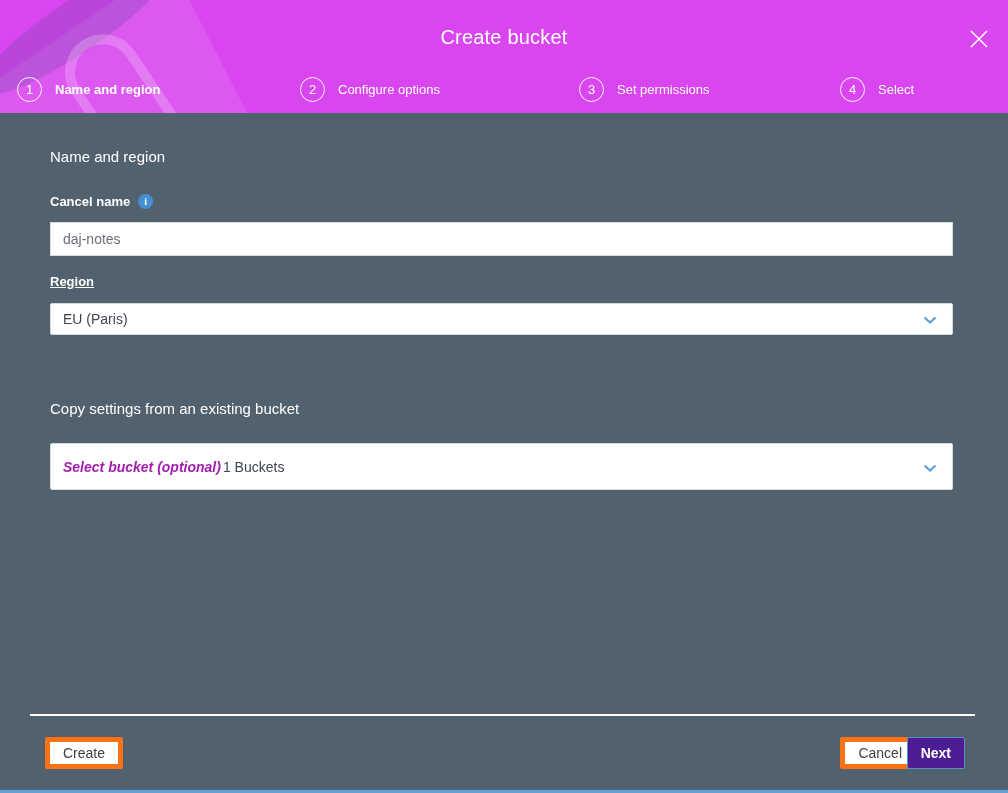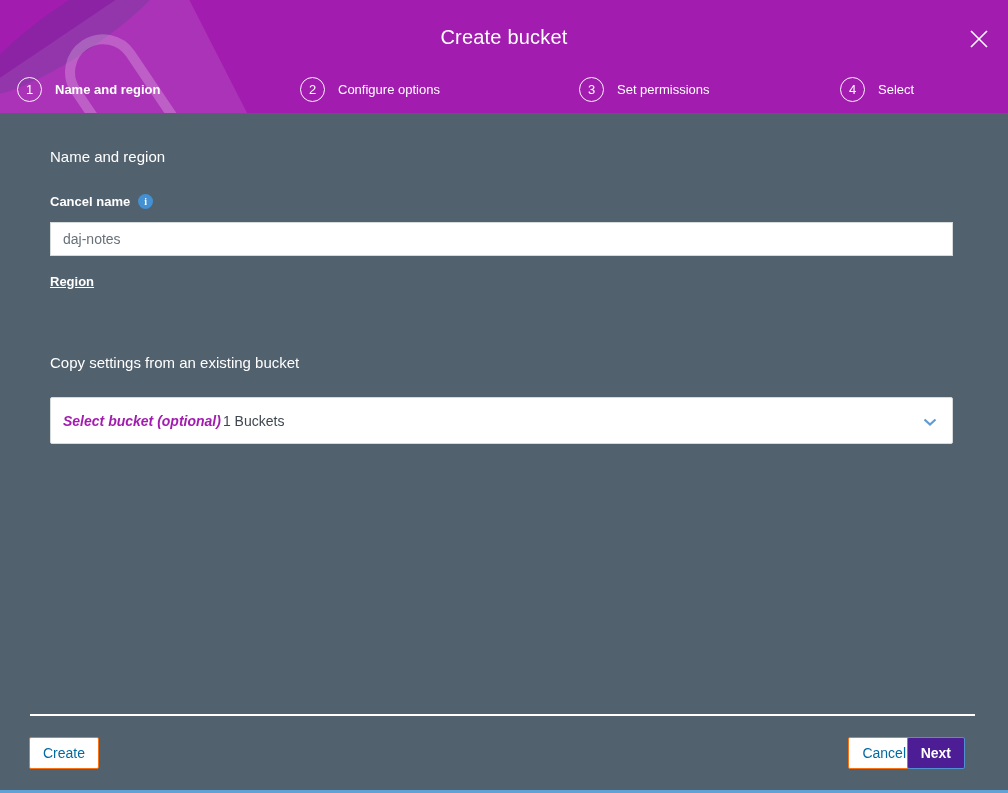--- a/index.html
+++ b/index.html
@@ -14,21 +14,21 @@
     position: relative;
     width: 1008px;
     height: 793px;
     background: #52616E;
   }
 
   
   .header {
     position: relative;
     height: 113px;
-    background: #a21caf;
+    background: #d946ef;
     overflow: hidden;
     text-decoration: underline;
   }
   .watermark {
     position: absolute;
     left: -30px;
     top: -40px;
     pointer-events: none;
   }
   .modal-title {
@@ -167,22 +167,23 @@
     position: absolute;
     height: 32px;
     border-radius: 2px;
     font-size: 14px;
     font-family: "Liberation Sans", sans-serif;
     cursor: pointer;
     padding: 0 13px;
   }
   .btn-secondary {
     background: #ffffff;
-    border: 1px solid #f97316;
-    color: #0369a1;
+    border: 5px solid #f97316;
+    color: #404040;
+    margin-left: 16px;
   }
   .btn-create { left: 29px; }
   .btn-cancel { right: 88px; }
   .btn-next {
     right: 43px;
     background: #4c1d95;
     border: 1px solid #5190CB;
     color: #ffffff;
     font-weight: bold;
     text-align: center;
@@ -245,20 +246,28 @@
 
     <div class="field-label">
       <span>Cancel name</span>
       <span class="info-icon">i</span>
     </div>
     <input class="text-input" type="text" value="daj-notes" style="">
 
     <div class="field-label" style="margin-top:18px;text-decoration:underline;">
       <span>Region</span>
     </div>
+    <div class="select-box select-region">
+      <span class="select-value">EU (Paris)</span>
+      <span class="chevron">
+        <svg width="14" height="8" viewBox="0 0 14 8">
+            <path d="M1.5 1.5 L7 6.5 L12.5 1.5" fill="none" stroke="#5E9CD3" stroke-width="2.2"></path>
+          </svg>
+      </span>
+    </div>
 
     <h2 class="copy-heading">Copy settings from an existing bucket</h2>
 
     <div class="select-box select-bucket">
       <span class="select-placeholder">Select bucket (optional)</span>
       <span class="select-count">1 Buckets</span>
       <span class="chevron">
         <svg width="14" height="8" viewBox="0 0 14 8">
             <path d="M1.5 1.5 L7 6.5 L12.5 1.5" fill="none" stroke="#5E9CD3" stroke-width="2.2"></path>
           </svg>

